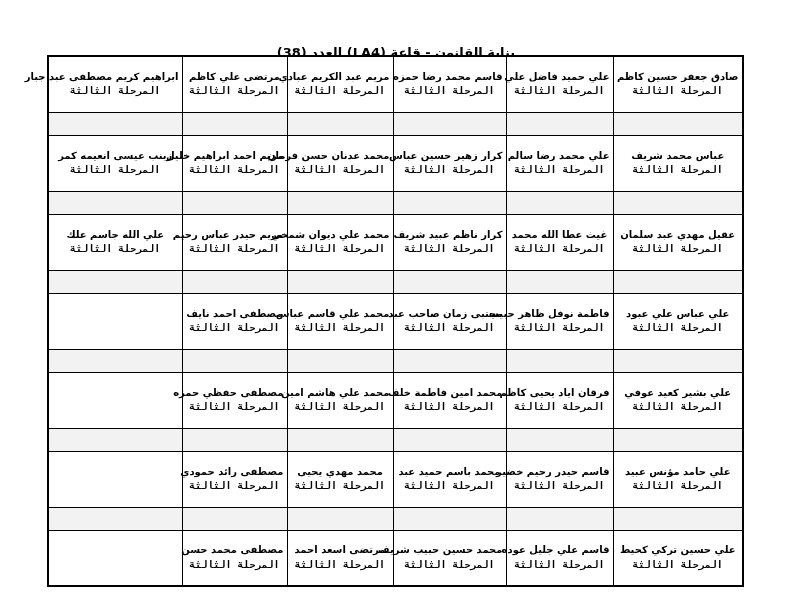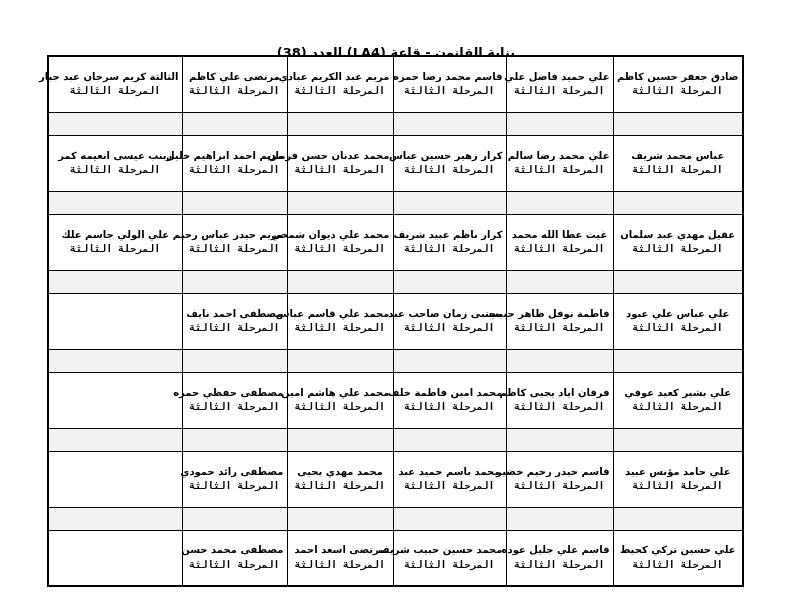--- a/index.html
+++ b/index.html
@@ -93,21 +93,21 @@
           </td>
           <td>
             <div class="student-name">مريم عبد الكريم عبادي</div>
             <div class="student-stage">المرحلة الثالثة</div>
           </td>
           <td>
             <div class="student-name">مرتضى علي كاظم</div>
             <div class="student-stage">المرحلة الثالثة</div>
           </td>
           <td>
-            <div class="student-name">الثالثة كريم سرحان عبد جبار</div>
+            <div class="student-name">ابراهيم كريم مصطفى عبد جبار</div>
             <div class="student-stage">المرحلة الثالثة</div>
           </td>
         </tr>
         <tr class="sep-row">
           <td class="empty-cell"></td>
           <td class="empty-cell"></td>
           <td class="empty-cell"></td>
           <td class="empty-cell"></td>
           <td class="empty-cell"></td>
           <td class="empty-cell"></td>
@@ -161,21 +161,21 @@
           </td>
           <td>
             <div class="student-name">محمد علي ديوان شمخي</div>
             <div class="student-stage">المرحلة الثالثة</div>
           </td>
           <td>
             <div class="student-name">مريم حيدر عباس رحيم</div>
             <div class="student-stage">المرحلة الثالثة</div>
           </td>
           <td>
-            <div class="student-name">علي الولي جاسم علك</div>
+            <div class="student-name">علي الله جاسم علك</div>
             <div class="student-stage">المرحلة الثالثة</div>
           </td>
         </tr>
         <tr class="sep-row">
           <td class="empty-cell"></td>
           <td class="empty-cell"></td>
           <td class="empty-cell"></td>
           <td class="empty-cell"></td>
           <td class="empty-cell"></td>
           <td class="empty-cell"></td>

